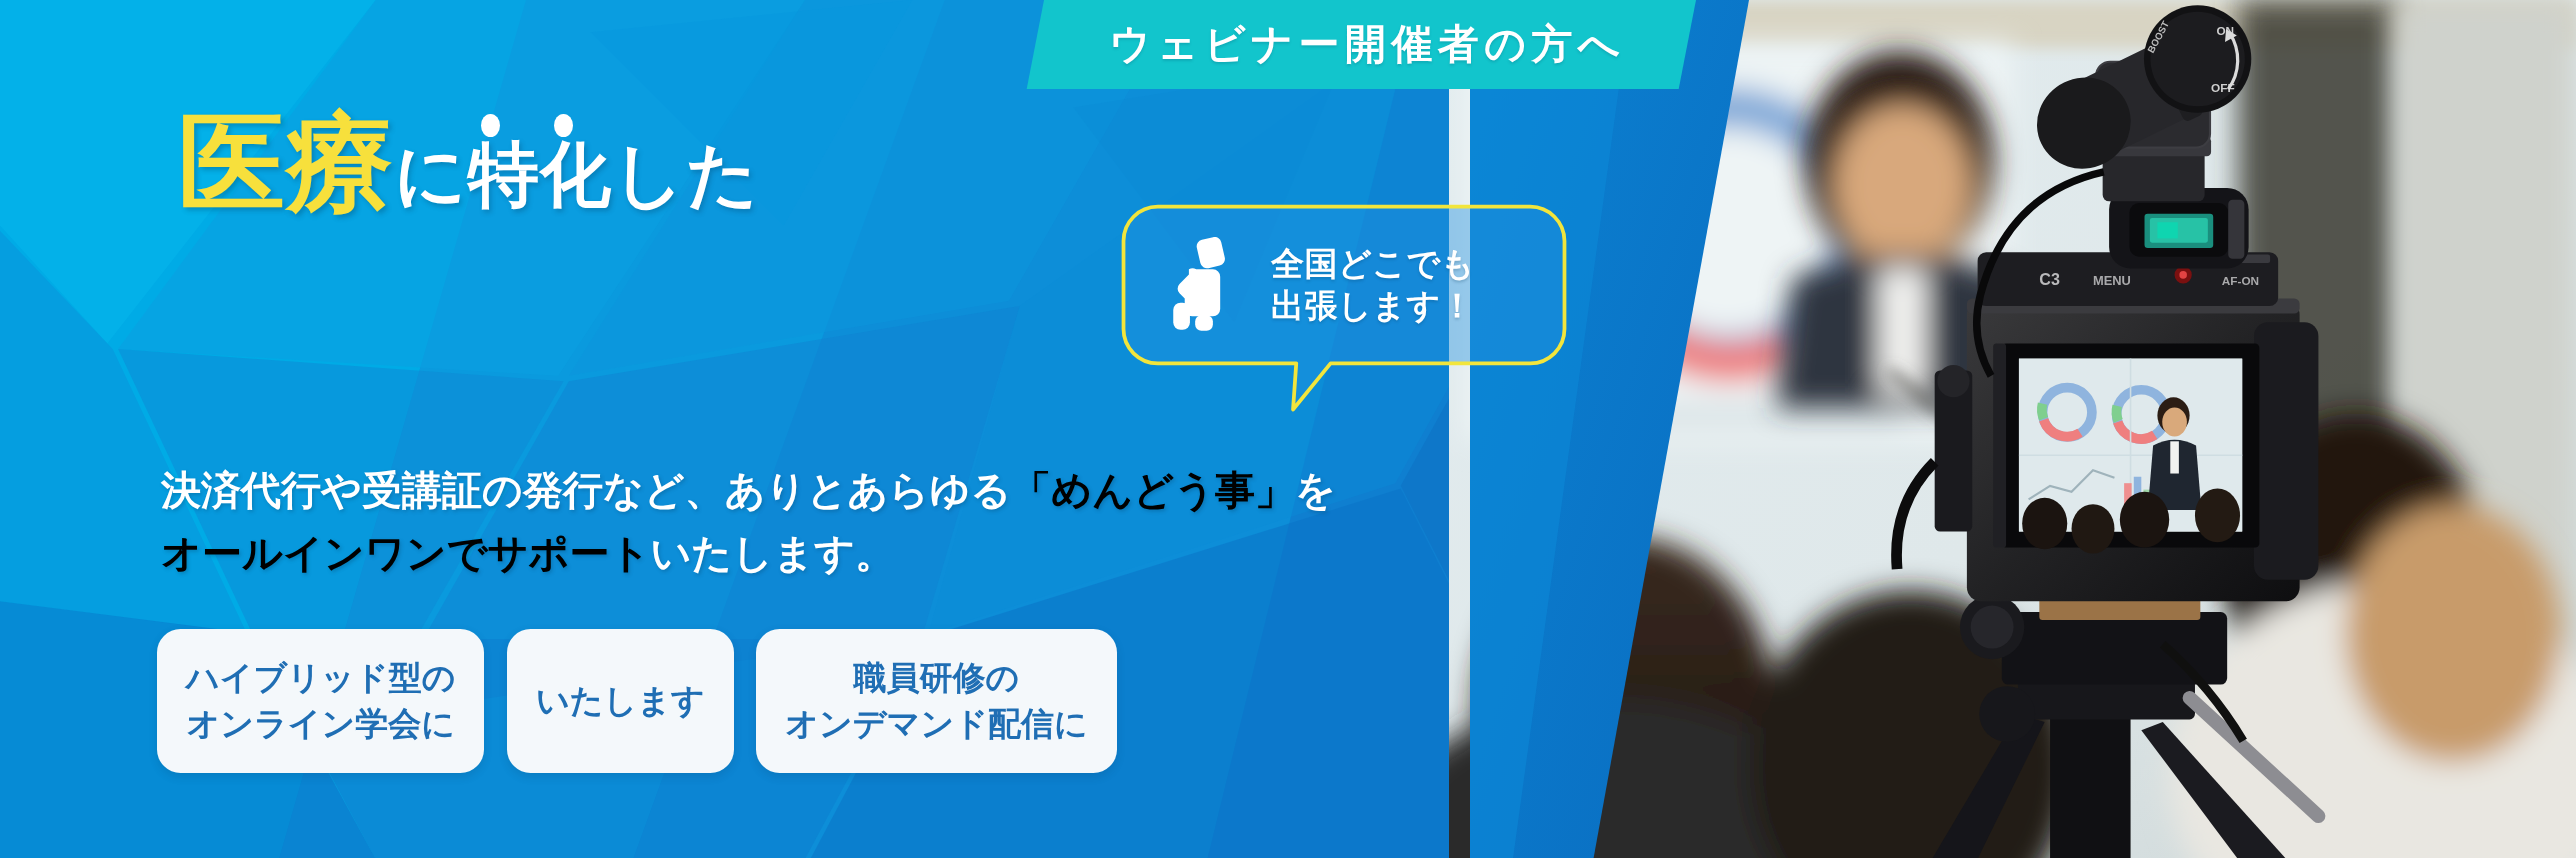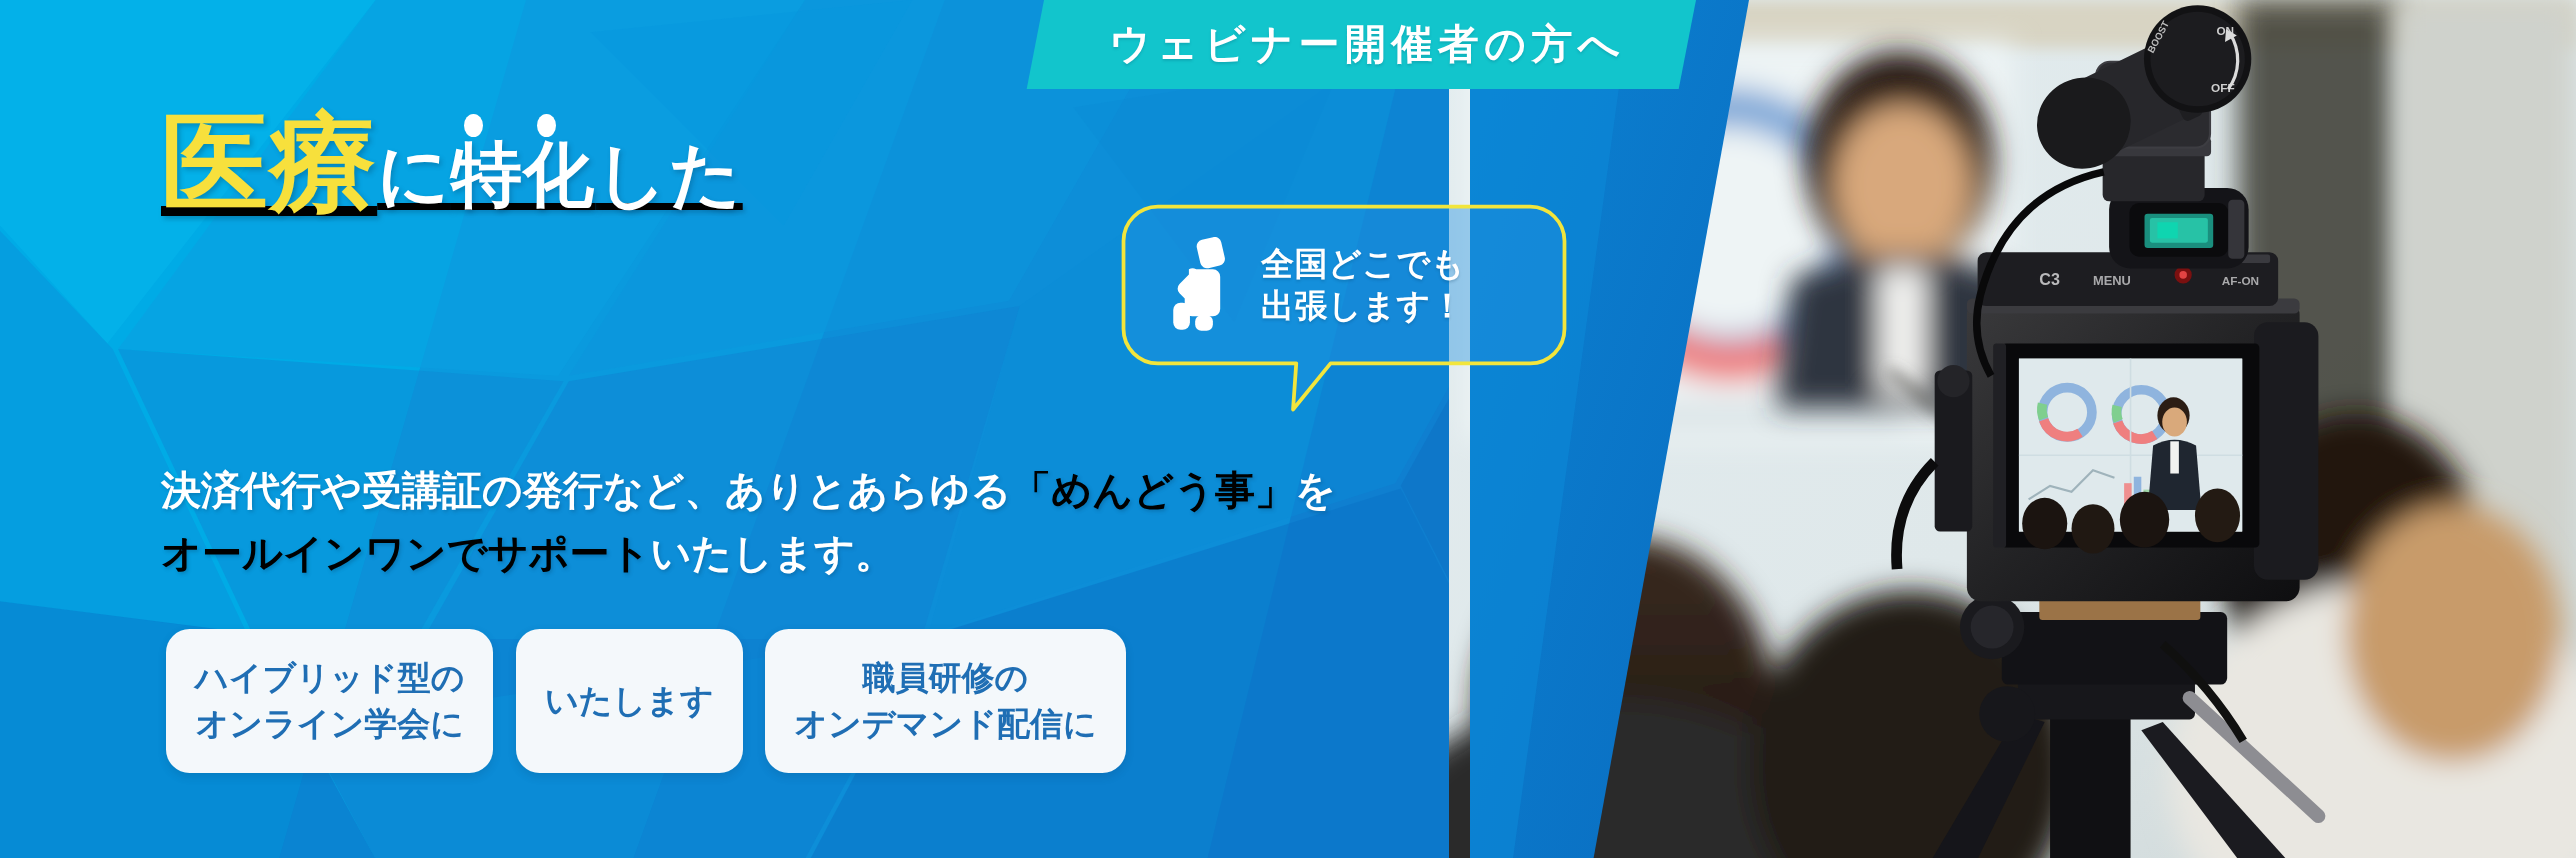--- a/index.html
+++ b/index.html
@@ -60,24 +60,23 @@
     font-weight:bold;
     letter-spacing:5.4px;
     white-space:nowrap;
     text-shadow:0 1.6px 2.7px rgba(0,60,90,.18);
     padding-left:11.8px;
   }
 
   
   #headline{
     position:absolute;
-    left:161px;
+    left:178px;
     top:110px;
     width:1073px;
-    text-decoration:underline;
   }
   .hl-row{
     display:flex;
     align-items:flex-end;
     white-space:nowrap;
     line-height:1;
   }
   .hl-yellow{
     color:#f7e03c;
     font-size:107px;
@@ -128,21 +127,21 @@
     width:456px;
     height:172px;
   }
   .bubble-svg{position:absolute;top:0;left:0;width:456px;height:215px;overflow:visible;}
   .bubble-inner{
     position:absolute;
     top:0;left:0;
     width:456px;height:172px;
     display:flex;
     align-items:center;
-    gap:26px;
+    gap:36px;
     padding-left:56px;
   }
   #japan-icon{width:63px;height:97px;flex:0 0 auto;}
   .bubble-text{
     color:#ffffff;
     font-size:33px;
     font-weight:bold;
     line-height:1.26;
     letter-spacing:0.5px;
     white-space:nowrap;
@@ -162,21 +161,21 @@
     line-height:1.58;
     color:#ffffff;
     letter-spacing:0px;
     text-shadow:1.6px 2.1px 3.8px rgba(0,55,90,.26);
   }
   .copy-accent{color:#000000;}
 
   
   #pill-row{
     position:absolute;
-    left:166px;
+    left:157px;
     top:629px;
     display:flex;
     gap:22.5px;
   }
   .pill{
     background:#f4f8fb;
     border-radius:23.6px;
     box-shadow:0 3.2px 8.6px rgba(0,40,80,.14);
     display:flex;
     flex-direction:column;

